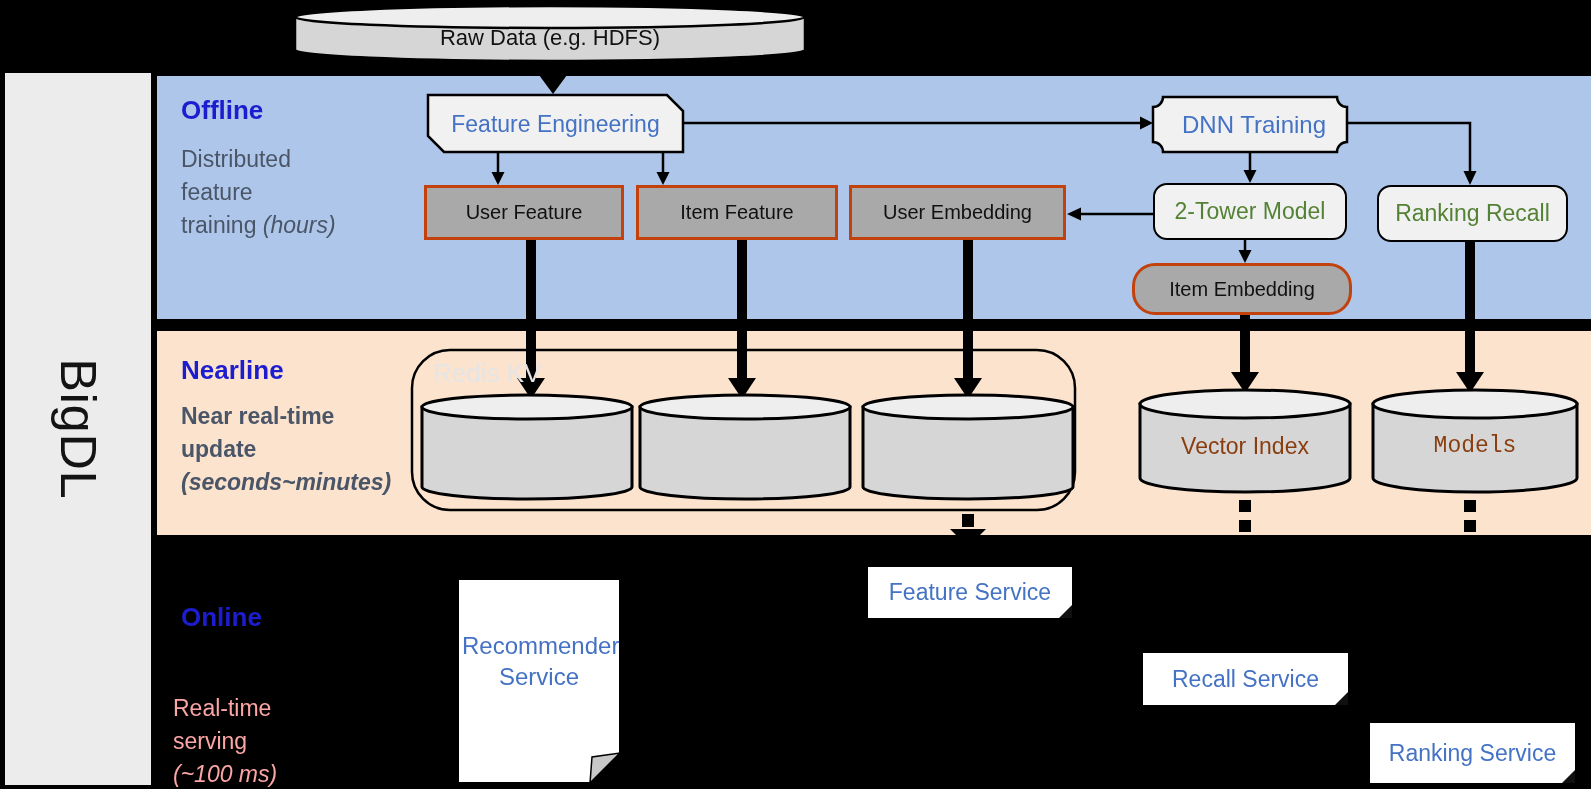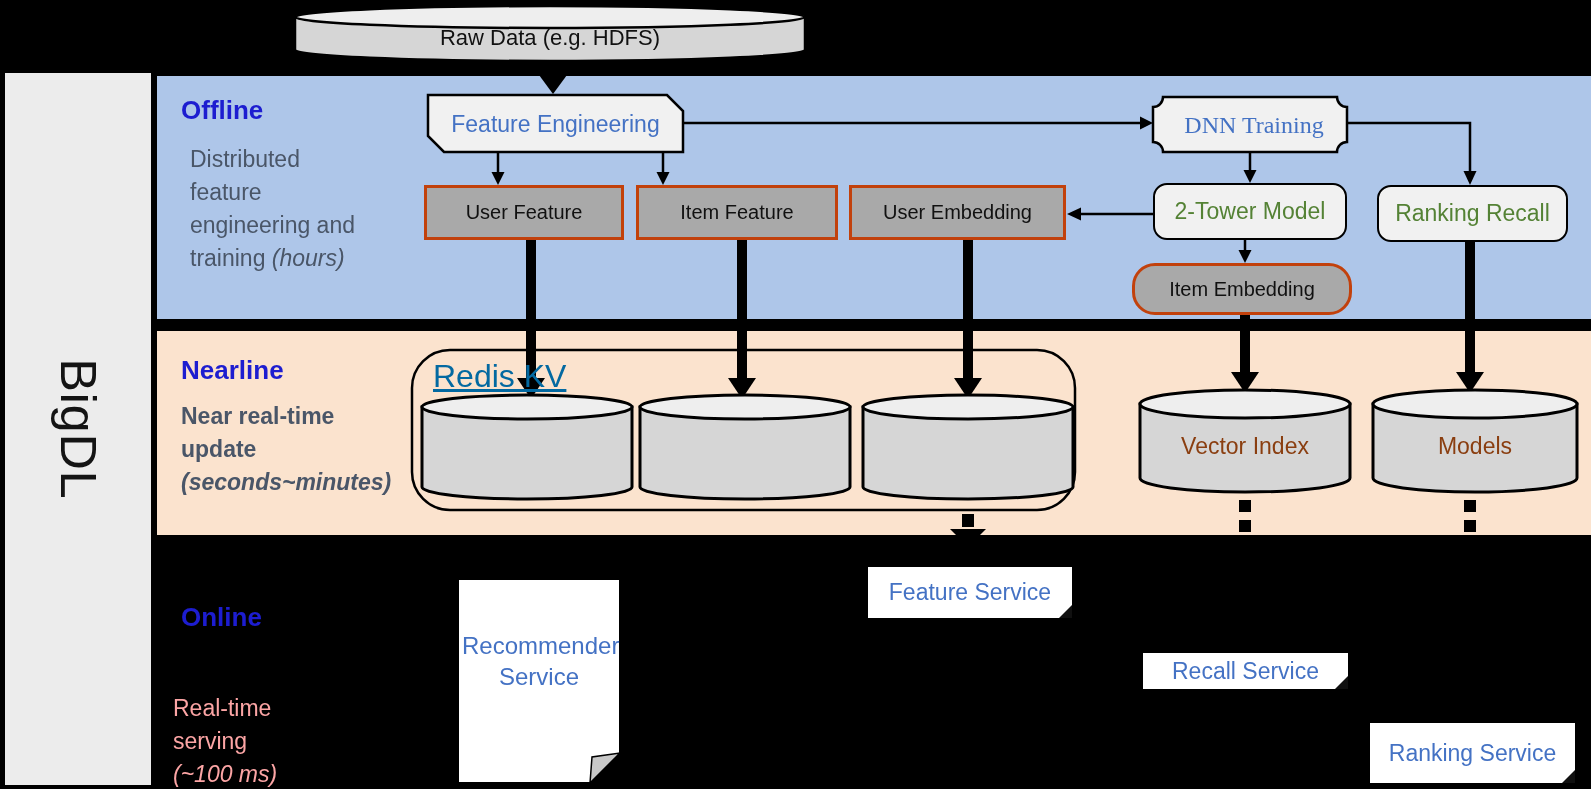--- a/index.html
+++ b/index.html
@@ -19,70 +19,70 @@
   }
 
   
   #band-offline{left:157px;top:76px;width:1434px;height:243px;background:#aec6e9;}
   #band-nearline{left:157px;top:331px;width:1434px;height:204px;background:#fbe3ce;}
 
   
   .band-title{font-size:26px;font-weight:600;color:#1d1dd0;white-space:nowrap;}
   .band-desc{font-size:23px;color:#4a5668;line-height:33px;white-space:nowrap;}
   #offline-title{left:181px;top:95px;}
-  #offline-desc{left:181px;top:143px;margin-left:9px;}
+  #offline-desc{left:181px;top:143px;}
   #nearline-title{left:181px;top:355px;}
   #nearline-desc{left:181px;top:400px;font-weight:bold;}
   #online-title{left:181px;top:602px;}
   #online-desc{left:173px;top:648px;color:#fca5a5;margin-top:44px;}
   .it{font-style:italic;}
 
   
   #overlay{left:0;top:0;width:1591px;height:789px;pointer-events:none;}
 
   
   .shape-label{font-size:23px;color:#4472c4;line-height:26px;}
   #raw-label{left:295px;top:18px;width:510px;height:40px;font-size:22px;color:#111;}
   #fe-label{left:428px;top:95px;width:255px;height:57px;}
-  #dnn-label{left:1153px;top:97px;width:202px;height:55px;font-size:24px;font-family:Liberation Serif, serif;}
+  #dnn-label{left:1153px;top:97px;width:202px;height:55px;font-size:24px;}
 
   
   .gray-box{
     background:#a9a9a9;border:3px solid #c2410c;box-sizing:border-box;
     font-size:20px;color:#111;
   }
   #uf-box{left:424px;top:185px;width:200px;height:55px;}
   #if-box{left:636px;top:185px;width:202px;height:55px;}
   #ue-box{left:849px;top:185px;width:217px;height:55px;}
   #ie-box{left:1132px;top:263px;width:220px;height:52px;border-radius:23px;}
 
   
   .round-box{
     background:#f1f1f1;border:2.5px solid #000;border-radius:14px;box-sizing:border-box;
     font-size:23px;color:#548235;
   }
   #tt-box{left:1153px;top:183px;width:194px;height:57px;}
   #rm-box{left:1377px;top:185px;width:191px;height:57px;}
 
   
-  #redis-label{left:433px;top:358px;font-size:32px;color:#0369a1;white-space:nowrap;text-decoration:underline;}
+  #redis-label{left:433px;top:358px;font-size:26px;color:#e5e5e5;white-space:nowrap;}
   .cyl-label{font-size:23px;color:#8a3e10;}
   #vi-label{left:1140px;top:428px;width:210px;height:36px;}
-  #models-label{left:1373px;top:428px;width:204px;height:36px;}
+  #models-label{left:1373px;top:428px;width:204px;height:36px;font-family:Liberation Mono, monospace;}
 
   
   .service-box{
     background:#ffffff;font-size:23px;color:#4472c4;
   }
   .service-box .fold{
     position:absolute;right:0;bottom:0;width:0;height:0;
     border-left:13px solid transparent;border-bottom:13px solid #101010;
   }
   #fs-box{left:868px;top:567px;width:204px;height:51px;}
-  #rcs-box{left:1143px;top:653px;width:205px;height:36px;}
+  #rcs-box{left:1143px;top:653px;width:205px;height:52px;}
   #rks-box{left:1370px;top:723px;width:205px;height:60px;}
 
   
   #doc-label{left:462px;top:630px;width:154px;font-size:24px;color:#4472c4;line-height:31px;text-align:center;}
 </style>
 </head>
 <body>
 
 <div id="canvas">
 
@@ -216,21 +216,20 @@
   <div class="abs center round-box" id="rm-box">Ranking Recall</div>
 
   <div class="abs" id="redis-label">Redis KV</div>
   <div class="abs center cyl-label" id="vi-label">Vector Index</div>
   <div class="abs center cyl-label" id="models-label">Models</div>
 
   <div class="abs band-title" id="offline-title">Offline</div>
   <div class="abs band-desc" id="offline-desc">
     <div>Distributed</div>
     <div>feature</div>
-    <div>engineering and</div>
     <div><span>training </span><span class="it">(hours)</span></div>
   </div>
 
   <div class="abs band-title" id="nearline-title">Nearline</div>
   <div class="abs band-desc" id="nearline-desc">
     <div>Near real-time</div>
     <div>update</div>
     <div class="it">(seconds~minutes)</div>
   </div>
 

